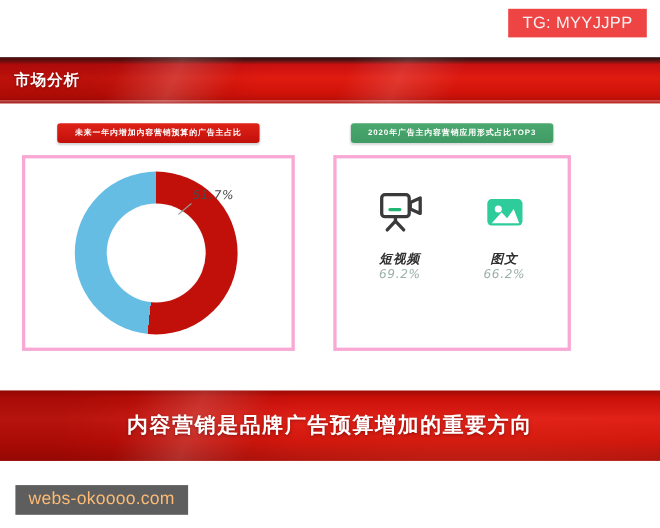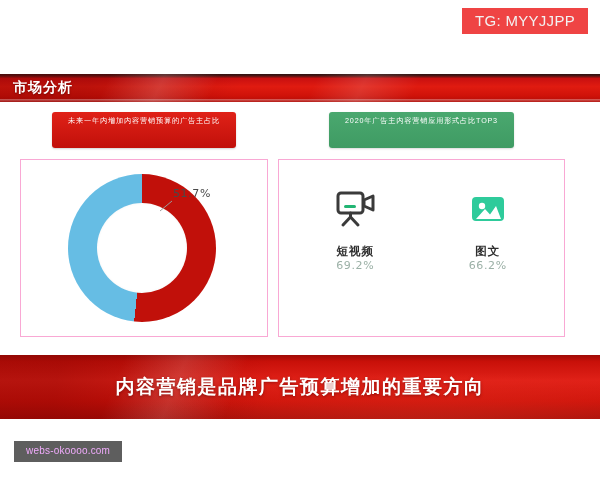--- a/index.html
+++ b/index.html
@@ -15,21 +15,21 @@
   .tg-watermark{
     position:absolute;top:8px;right:12px;
     background:#ef4444;color:#f2f2f2;
     font-size:15px;letter-spacing:.3px;
     padding:5px 13px 6px;
     line-height:1;
   }
 
   
   .header-banner{
-    position:absolute;left:0;top:74px;width:600px;height:28px;
+    position:absolute;left:0;top:52px;width:600px;height:42px;
     background:linear-gradient(180deg,#2c1111 0%,#4a1513 6%,#c91010 16%,#e01b10 45%,#cf1209 78%,#b00c07 100%);
     overflow:hidden;
   }
   .header-banner:before{
     content:"";position:absolute;inset:0;
     background:
       linear-gradient(115deg,rgba(255,255,255,0) 18%,rgba(255,255,255,.16) 27%,rgba(255,255,255,0) 36%),
       linear-gradient(115deg,rgba(255,255,255,0) 52%,rgba(255,255,255,.13) 60%,rgba(255,255,255,0) 69%),
       linear-gradient(295deg,rgba(0,0,0,0) 60%,rgba(120,0,0,.35) 85%);
   }
@@ -42,46 +42,48 @@
     color:#ffffff;font-size:14px;font-weight:bold;letter-spacing:1px;
     text-shadow:0 1px 2px rgba(90,0,0,.7);
     z-index:3;
   }
 
   
   .content{position:absolute;left:0;top:92px;width:600px;height:250px;}
 
   .col{position:absolute;top:0;}
   .col-left{left:20px;width:248px;}
-  .col-right{left:278px;width:287px;}
+  .col-right{left:303px;width:216px;}
 
   .pill{
     margin:20px auto 0;
     display:block;width:max-content;max-width:100%;
     color:#ffffff;font-size:7.2px;letter-spacing:.8px;
-    padding:5px 16px 24px;
+    padding:5px 16px 6px;
     border-radius:3px;
     line-height:1;
     white-space:nowrap;
+    font-weight:bold;
   }
   .pill-red{
     background:linear-gradient(180deg,#e02218,#c1100a);
     box-shadow:0 1px 2px rgba(0,0,0,.18);
   }
   .pill-green{
     background:linear-gradient(180deg,#4aa86f,#3f9b63);
     box-shadow:0 1px 2px rgba(0,0,0,.15);
   }
 
   .panel{
     margin-top:11px;
     background:#ffffff;
-    border:1px solid #f9a8d4;
+    border:3px solid #f9a8d4;
     height:178px;position:relative;
     box-sizing:border-box;
+    font-style:italic;
   }
 
   
   .donut-wrap{position:absolute;left:0;right:0;top:0;bottom:0;}
   .donut{
     position:absolute;left:50%;top:50%;
     width:148px;height:148px;margin-left:-76px;margin-top:-74px;
     border-radius:50%;
   }
   .donut:after{
@@ -132,22 +134,22 @@
   }
   .bottom-text{
     position:relative;z-index:2;
     color:#ffffff;font-size:19px;font-weight:bold;letter-spacing:1.5px;
     text-shadow:0 1px 3px rgba(100,0,0,.6);
   }
 
   
   .site-watermark{
     position:absolute;left:14px;top:441px;
-    background:#5e5e5e;color:#f0abfc;
-    font-size:10px;letter-spacing:.2px;
+    background:#5e5e5e;color:#fdba74;
+    font-size:16px;letter-spacing:.2px;
     padding:5px 12px 6px;line-height:1;
   }
 </style>
 </head>
 <body>
 
 <div class="slide">
 
   <div class="tg-watermark">TG: MYYJJPP</div>
 

